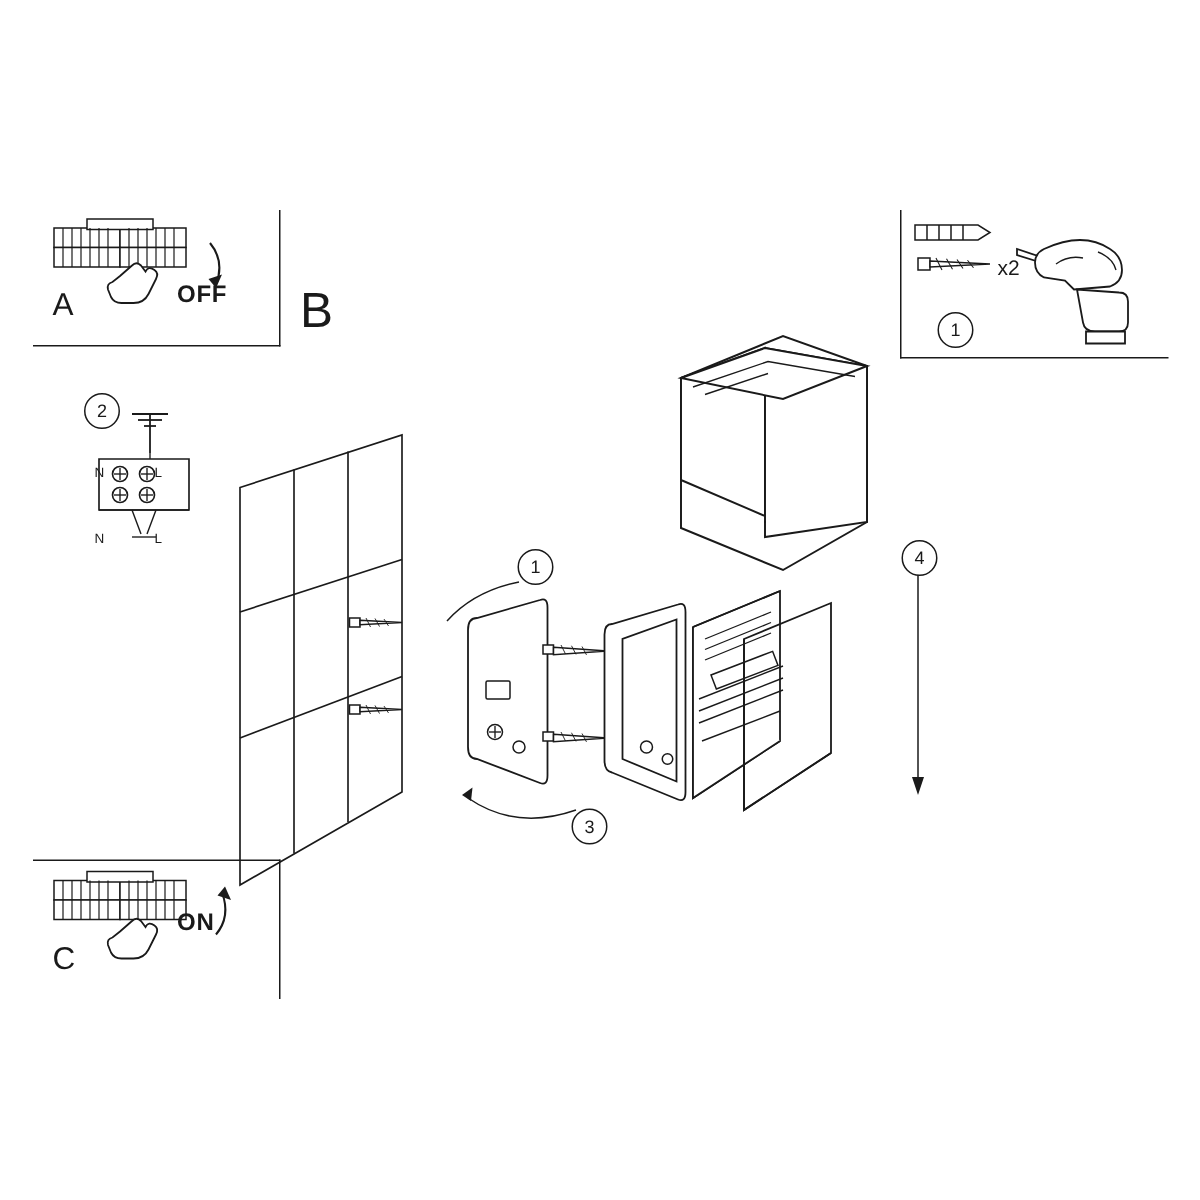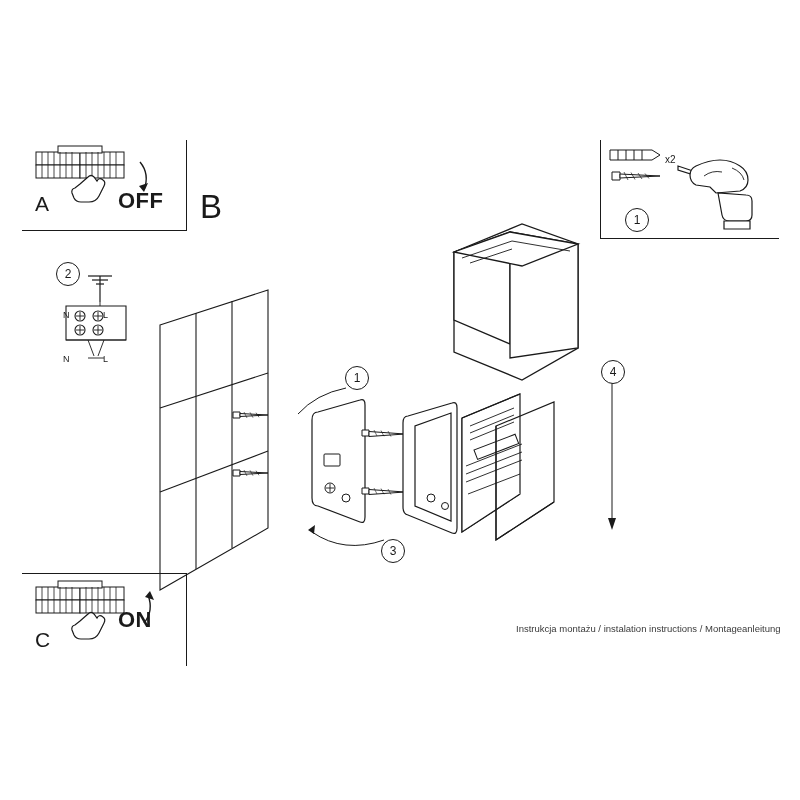--- a/index.html
+++ b/index.html
@@ -1,21 +1,21 @@
 <!DOCTYPE html>
 <html><head>
 <meta charset="utf-8">
 <style>
   html,body{margin:0;padding:0;background:#ffffff;}
   body{width:800px;height:800px;font-family:"Liberation Sans",sans-serif;color:#1a1a1a;overflow:hidden;}
   #sheet{position:relative;width:800px;height:800px;}
   .abs{position:absolute;}
   .txt{position:absolute;white-space:nowrap;}
   .big-letter{font-size:30px;font-weight:400;}
-  .onoff{font-size:22px;font-weight:700;letter-spacing:0.5px;}
+  .onoff{font-size:16px;font-weight:700;letter-spacing:0.5px;}
   .circnum{position:absolute;width:22px;height:22px;border:1.2px solid #1a1a1a;border-radius:50%;
            display:flex;align-items:center;justify-content:center;font-size:12px;background:#fff;}
   .boxframe{position:absolute;border:1.3px solid #1a1a1a;background:#fff;}
   .footer{position:absolute;font-size:9.5px;line-height:14px;color:#3a3a3a;}
   svg{display:block;overflow:visible;}
 </style>
 </head>
 <body>
 
 <div id="sheet">
@@ -189,21 +189,21 @@
         <path d="M96 28 q26 -12 44 0 q8 5 8 14 q0 8 -8 11 l-24 2 l-6 -6 l-14 -2 q-6 -3 -6 -10 q0 -6 6 -9 z"></path>
         <path d="M118 55 l4 22 q1 6 8 6 l16 0 q6 0 6 -6 l0 -14 q0 -6 -6 -6 z"></path>
         <path d="M124 83 h26 v8 h-26 z"></path>
       </g>
       <g stroke="#1a1a1a" stroke-width="0.9" fill="none">
         <path d="M104 38 q8 -6 18 -4"></path>
         <path d="M132 30 q10 4 12 12"></path>
       </g>
     </svg>
   </div>
-  <div class="txt" style="left:665px;top:154px;font-size:10px;">x2</div>
+  <div class="txt" style="left:665px;top:170px;font-size:14px;">x2</div>
   <div class="circnum" style="left:625px;top:208px;">1</div>
 
   <div class="abs" style="left:140px;top:230px;">
     <svg width="520" height="400" viewBox="0 0 520 400">
 
       <g stroke="#1a1a1a" stroke-width="1.1" fill="none">
         <path d="M20 95 L128 60 L128 298 L20 360 Z"></path>
         <path d="M56 83 L56 339"></path>
         <path d="M92 71 L92 318"></path>
         <path d="M20 178 L128 143"></path>
@@ -307,16 +307,15 @@
         <path d="M468 288 l4 12 l4 -12 z" fill="#1a1a1a" stroke="none"></path>
       </g>
     </svg>
   </div>
 
   <div class="circnum" style="left:345px;top:366px;">1</div>
   <div class="circnum" style="left:381px;top:539px;">3</div>
   <div class="circnum" style="left:601px;top:360px;">4</div>
 
   <div class="footer" style="left:516px;top:622px;width:268px;">
-    <div>Instrukcja montażu / instalation instructions / Montageanleitung</div>
   </div>
 
 </div>
 
 </body></html>

